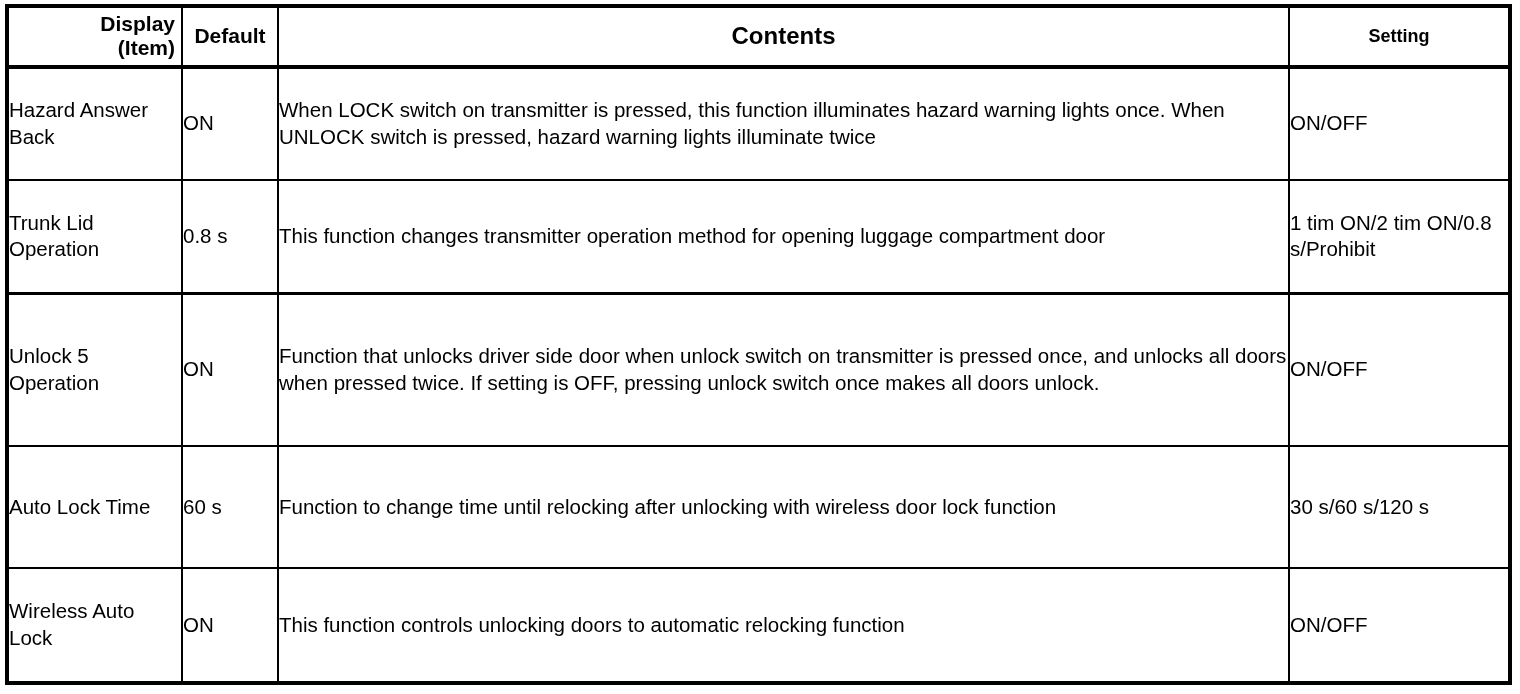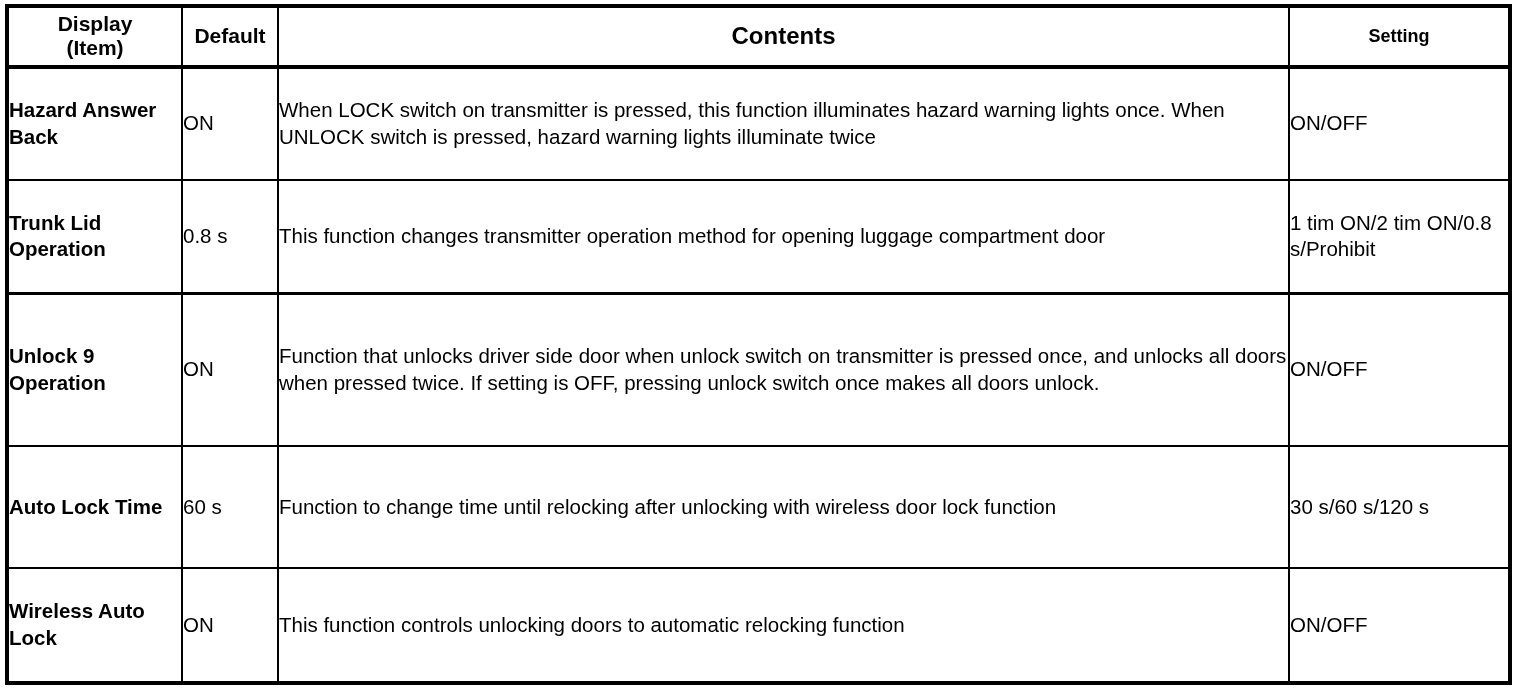--- a/index.html
+++ b/index.html
@@ -51,35 +51,35 @@
 
   
   tr.head-row th {
     border-bottom-width: 4px;
     font-weight: bold;
     font-size: 21px;
     line-height: 1.16;
     text-align: center;
     padding: 4px 6px;
   }
-  tr.head-row th.th-item    { font-size: 21px; }
+  tr.head-row th.th-item    { font-size: 21px; text-align: right; }
   tr.head-row th.th-default { font-size: 21px; }
   tr.head-row th.th-content { font-size: 24px; }
   tr.head-row th.th-setting { font-size: 18px; }
 
   .hdr-line { display: block; white-space: nowrap; }
 
   
   td.cell {
     font-size: 20.5px;
     line-height: 1.30;
     padding: 3px 7px 3px 8px;
     text-align: left;
   }
-  td.cell-item    { padding-left: 8px; padding-right: 4px; font-weight: bold; }
+  td.cell-item    { padding-left: 8px; padding-right: 4px; }
   td.cell-default { padding-left: 9px; }
   td.cell-content { padding-left: 10px; padding-right: 8px; }
   td.cell-setting { padding-left: 9px; padding-right: 4px; }
 
   
   tr.thick-top > td { border-top-width: 3px; }
 
   
 </style>
 </head>
@@ -118,21 +118,21 @@
 
       <tr style="height:72px;">
         <td class="cell cell-item">Trunk Lid Operation</td>
         <td class="cell cell-default">0.8 s</td>
         <td class="cell cell-content">This function changes transmitter operation method for opening luggage compartment door</td>
         <td class="cell cell-setting">1 tim ON/2 tim ON/0.8 s/Prohibit</td>
       </tr>
 
 
       <tr class="thick-top" style="height:97px;">
-        <td class="cell cell-item">Unlock 9 Operation</td>
+        <td class="cell cell-item">Unlock 5 Operation</td>
         <td class="cell cell-default">ON</td>
         <td class="cell cell-content">Function that unlocks driver side door when unlock switch on transmitter is pressed once, and unlocks all doors when pressed twice. If setting is OFF, pressing unlock switch once makes all doors unlock.</td>
         <td class="cell cell-setting">ON/OFF</td>
       </tr>
 
       <tr style="height:78px;">
         <td class="cell cell-item">Auto Lock Time</td>
         <td class="cell cell-default">60 s</td>
         <td class="cell cell-content">Function to change time until relocking after unlocking with wireless door lock function</td>
         <td class="cell cell-setting">30 s/60 s/120 s</td>

